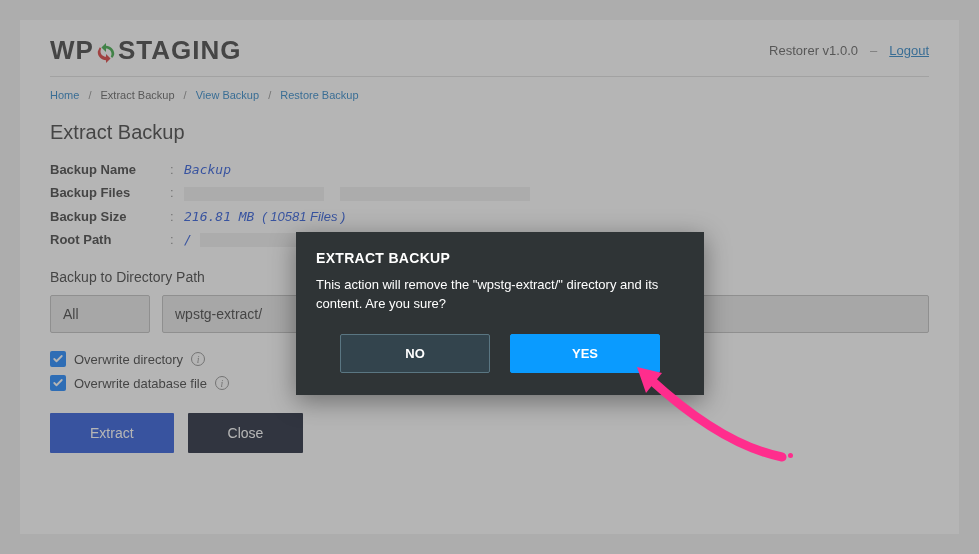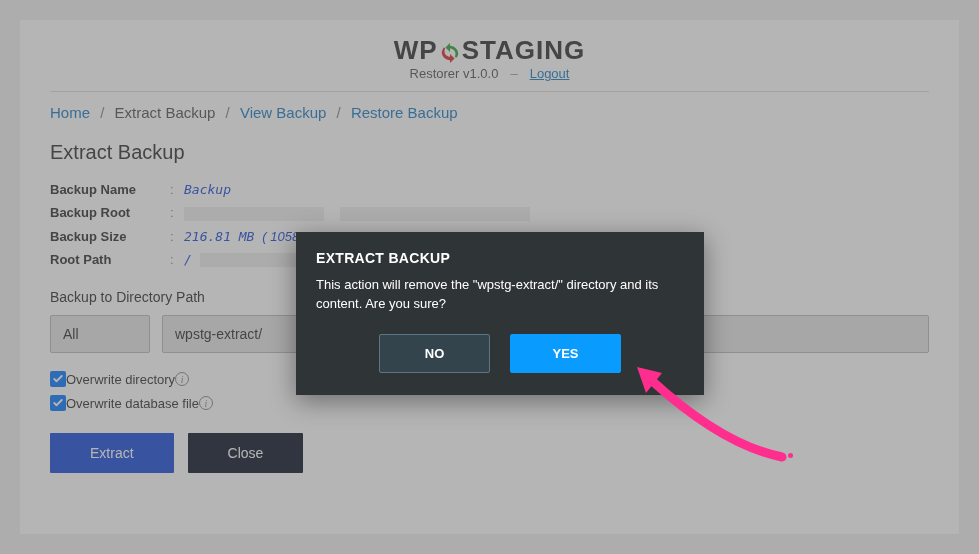--- a/index.html
+++ b/index.html
@@ -1,57 +1,57 @@
 <!DOCTYPE html>
 <html><head>
   <meta charset="utf-8">
   <style>
     * { margin:0; padding:0; box-sizing:border-box; }
     body { font-family: Arial, sans-serif; background:#f0f0f0; font-size:14px; color:#333; position:relative; width:979px; height:554px; overflow:hidden; }
     .outer { background:#f0f0f0; padding:20px; width:979px; height:554px; }
     .panel { background:#fff; padding:15px 30px 30px 30px; height:100%; position:relative; }
-    .topbar { display:flex; align-items:center; justify-content:space-between; margin-bottom:1px;flex-direction:column; }
+    .topbar { display:flex; align-items:center; justify-content:space-between; margin-bottom:1px; }
     .logo { font-size:26px; font-weight:bold; letter-spacing:1px; display:flex; align-items:center; }
     .logo .arrows { display:inline-block; width:22px; height:22px; position:relative; margin:0 1px; }
     .logo .arrows svg { width:22px; height:22px; }
     .topright { font-size:13px; color:#555; display:flex; align-items:flex-start; gap:12px;}
     .topright .dash{ color:#999;}
     .topright .logout { color:#1d7cc4; }
     hr.divider { border:none; border-top:1px solid #ddd; margin:10px 0 12px 0; }
-    .breadcrumb { font-size:15px; margin-bottom:20px; }
+    .breadcrumb { font-size:11px; margin-bottom:20px; }
     .breadcrumb a { color:#1d7cc4; text-decoration:none; }
     .breadcrumb .sep { color:#888; margin:0 6px; }
     .breadcrumb .current { color:#555; }
     h2.page-title { font-size:20px; font-weight:normal; color:#333; margin-bottom:18px; }
     .meta-row { display:flex; font-size:13px; margin-bottom:8px; align-items:center; }
     .meta-label { width:120px; font-weight:bold; color:#333; }
     .meta-colon { width:14px; color:#888; }
     .meta-val { font-family:monospace; color:#1d4ed8;font-style:italic; }
     .meta-val .redact { display:inline-block; background:#eee; height:14px; vertical-align:middle; }
     .meta-val .plain { font-family:Arial; }
     .section-label { font-size:14px; color:#333; margin:22px 0 10px 0; }
     .inputs { display:flex; gap:12px; margin-bottom:18px; }
     .sel { border:1px solid #bbb; border-radius:2px; padding:10px 12px; background:#e5e5e5; font-size:14px; }
     .sel-mode { width:100px; }
     .sel-path { flex:1; }
-    .chk-row { display:flex; align-items:center; font-size:13px; margin-bottom:8px; color:#333; }
+    .chk-row { display:flex; align-items:center; gap:8px; font-size:13px; margin-bottom:8px; color:#333; }
     .chk { width:16px; height:16px; background:#0a7cff; display:inline-flex; align-items:center; justify-content:center; border-radius:2px; }
     .chk svg { width:12px; height:12px; }
     .info-icon { width:14px; height:14px; border:1.2px solid #888; border-radius:50%; display:inline-flex; align-items:center; justify-content:center; font-size:10px; color:#888; font-style:italic; font-family:serif; }
     .actions { margin-top:22px; display:flex; gap:14px; }
     .btn { padding:12px 40px; border:none; font-size:14px; cursor:pointer; border-radius:1px; }
     .btn-primary { background:#1d4ed8; color:#fff; }
     .btn-danger { background:#0f172a; color:#fff; }
     
     .overlay { position:absolute; inset:0; background:rgba(90,90,90,0.45); }
     .modal { position:absolute; left:296px; top:232px; width:408px; background:#2f3436; color:#fff; padding:18px 20px 22px 20px; box-shadow:0 6px 24px rgba(0,0,0,0.4); }
     .modal-title { font-size:14px; font-weight:bold; letter-spacing:0.3px; margin-bottom:10px; }
     .modal-msg { font-size:13px; line-height:1.45; margin-bottom:20px; }
     .modal-actions { display:flex; gap:20px; justify-content:center; }
-    .mbtn { width:111px; padding:11px 0; text-align:center; font-size:13px; font-weight:bold; cursor:pointer; border-radius:2px; }
+    .mbtn { width:150px; padding:11px 0; text-align:center; font-size:13px; font-weight:bold; cursor:pointer; border-radius:2px; }
     .mbtn-no { background:#33444d; border:1px solid #5a7682; color:#fff; }
     .mbtn-yes { background:#0a9bff; border:1px solid #0a9bff; color:#fff;text-align:center; }
     
     .arrow-anno { position:absolute; left:632px; top:365px; width:160px; height:100px; pointer-events:none; }
     .arrow-anno svg { width:160px; height:100px; }
     .dot { position:absolute; left:788px; top:453px; width:5px; height:5px; background:#ff2d8d; border-radius:50%; }
   </style>
 </head>
 <body>
 
@@ -88,21 +88,21 @@
     </div>
 
     <h2 class="page-title">Extract Backup</h2>
 
     <div class="meta-row">
       <div class="meta-label">Backup Name</div>
       <div class="meta-colon">:</div>
       <div class="meta-val">Backup</div>
     </div>
     <div class="meta-row">
-      <div class="meta-label">Backup Root</div>
+      <div class="meta-label">Backup Files</div>
       <div class="meta-colon">:</div>
       <div class="meta-val"><span class="redact" style="width:140px"></span>&nbsp;&nbsp;<span class="redact" style="width:190px"></span></div>
     </div>
     <div class="meta-row">
       <div class="meta-label">Backup Size</div>
       <div class="meta-colon">:</div>
       <div class="meta-val"><span>216.81 MB</span> <span class="plain">( 10581 Files )</span></div>
     </div>
     <div class="meta-row">
       <div class="meta-label">Root Path</div>

